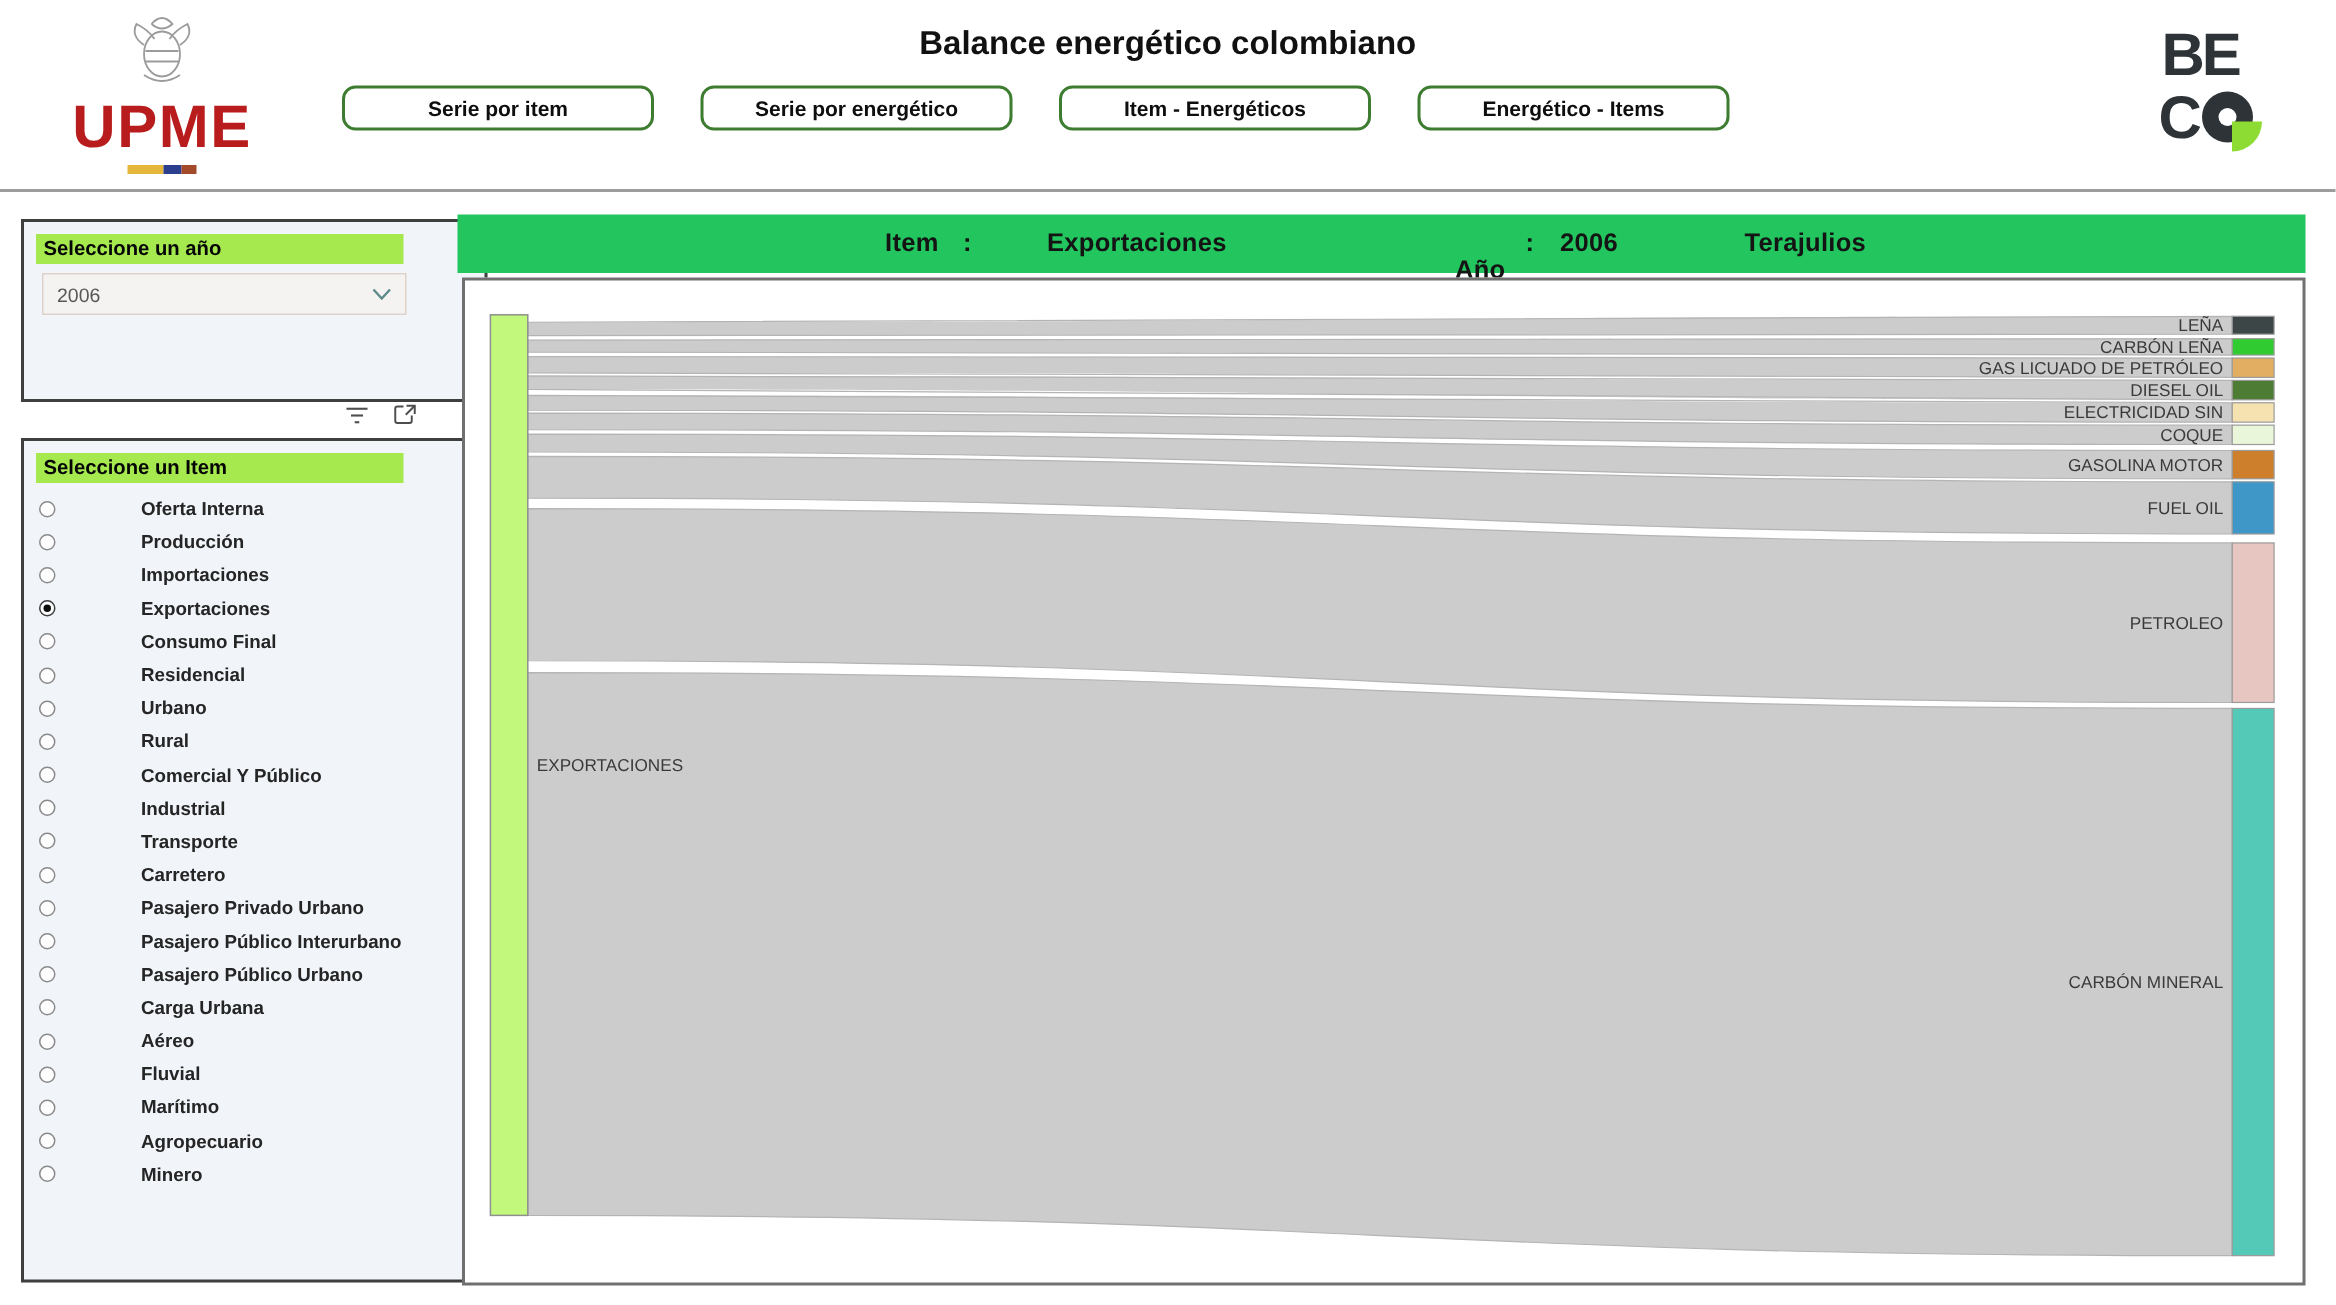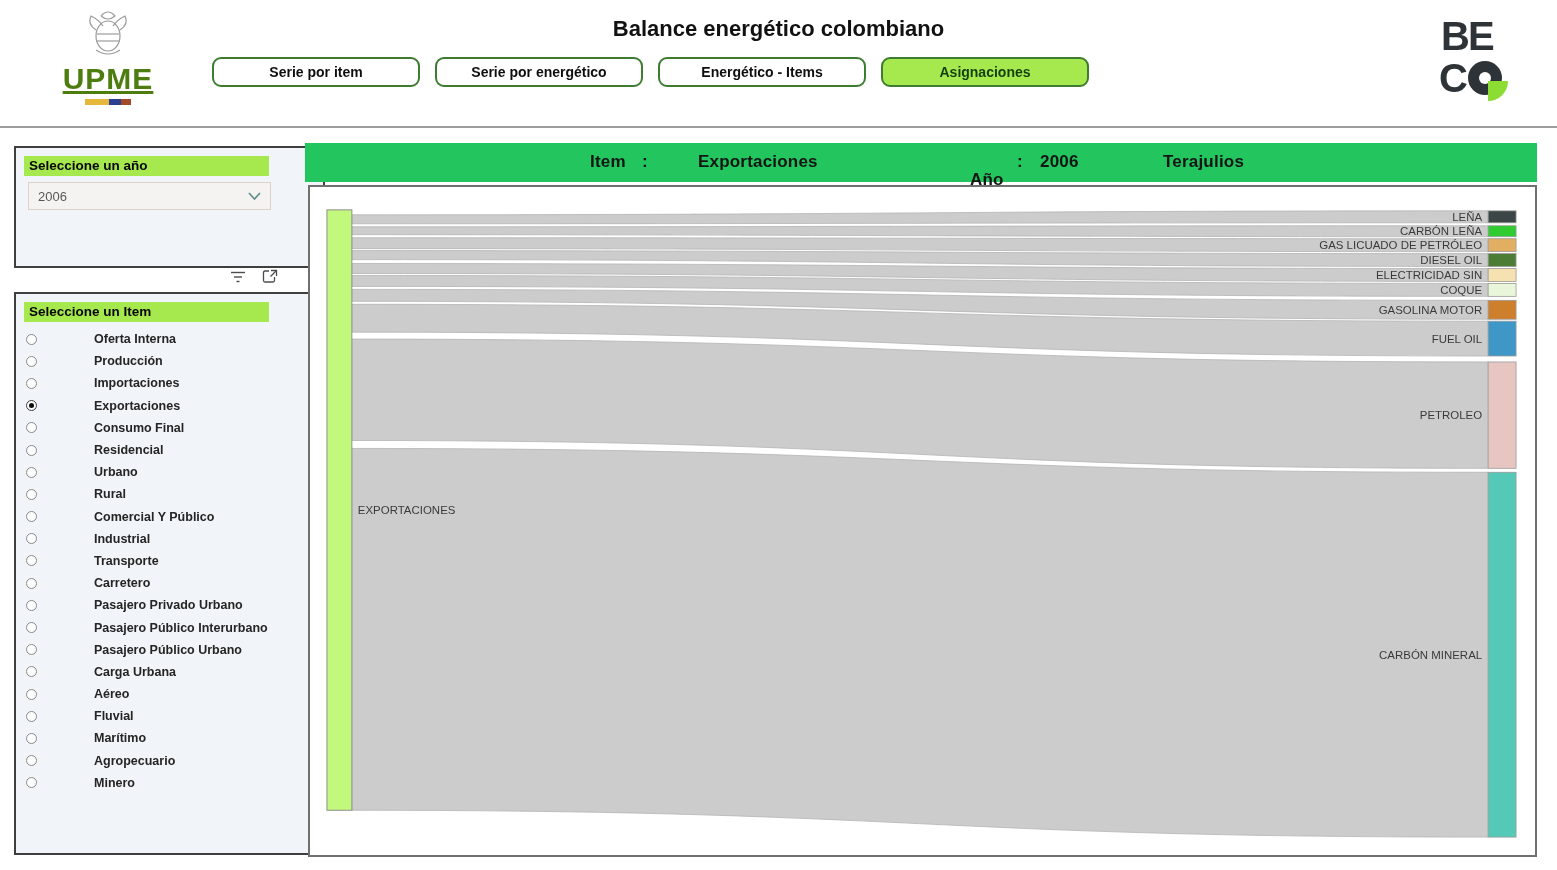--- a/index.html
+++ b/index.html
@@ -4,27 +4,27 @@
 <style>
   * { margin:0; padding:0; box-sizing:border-box; }
   html,body { background:#ffffff; }
   body { font-family:"Liberation Sans", sans-serif; width:1557px; height:870px; position:relative; overflow:hidden; }
 
   .app { position:absolute; inset:0; }
 
   
   .top-header { position:absolute; left:0; top:0; width:1557px; height:128px; background:#fff; border-bottom:2px solid #9d9d9d; }
   .upme-logo { position:absolute; left:48px; top:6px; width:120px; text-align:center; }
-  .upme-text { font-size:30px; font-weight:700; color:#4d7c0f; letter-spacing:1px; line-height:1; margin-top:2px;text-decoration:underline; }
+  .upme-text { font-size:40px; font-weight:700; color:#b91c1c; letter-spacing:1px; line-height:1; margin-top:2px; }
   .upme-flag { width:46px; height:6px; margin:5px auto 0; display:flex; }
   .upme-flag .f-y { background:#e5b83b; flex:2.2; }
   .upme-flag .f-b { background:#2b3f8e; flex:1.2; }
   .upme-flag .f-r { background:#a34a2a; flex:0.9; }
   .page-title { position:absolute; left:50%; top:16px; transform:translateX(-50%); font-size:22px; font-weight:700; color:#111; white-space:nowrap; }
-  .nav-row { position:absolute; left:212px; top:57px; display:flex; gap:15px; }
+  .nav-row { position:absolute; left:228px; top:57px; display:flex; gap:31px; }
   .nav-btn { width:208px; height:30px; border:2px solid #3e7d31; border-radius:9px; background:#fff; font-family:"Liberation Sans",sans-serif; font-size:14px; font-weight:700; color:#0e0e0e; cursor:pointer; line-height:26px; text-align:center; }
   .nav-btn.active { background:#a5e94f; color:#123f0c; border-color:#3e7d31; }
   .beco-logo { position:absolute; right:42px; top:14px; }
 
   
   .panel { position:absolute; left:14px; width:311px; background:#f1f4f9; border:2px solid #3f3f3f; }
   .panel-year { top:146px; height:122px; }
   .panel-item { top:292px; height:563px; }
   .panel-title { margin:8px 6px 6px 8px; background:#a5e94f; color:#050505; font-size:13.5px; font-weight:700; padding:2px 5px 3px 5px; width:245px; }
   .dropdown { margin:6px 10px 0 12px; width:243px; height:28px; background:#f4f3f2; border:1px solid #ddd2ca; display:flex; align-items:center; justify-content:space-between; padding:0 9px; cursor:pointer; }
@@ -79,22 +79,22 @@
         <span class="f-b"></span>
         <span class="f-r"></span>
       </div>
     </div>
 
     <h1 class="page-title">Balance energético colombiano</h1>
 
     <nav class="nav-row" id="nav-row">
         <button class="nav-btn">Serie por item</button>
         <button class="nav-btn">Serie por energético</button>
+        <button class="nav-btn">Item - Energéticos</button>
         <button class="nav-btn">Energético - Items</button>
-        <button class="nav-btn active">Asignaciones</button>
       </nav>
 
     <div class="beco-logo">
       <svg width="82" height="92" viewBox="0 0 82 92">
         <text x="8" y="36" font-family="Liberation Sans, sans-serif" font-size="40" font-weight="bold" fill="#2d3336" letter-spacing="-2">BE</text>
         <text x="6" y="78" font-family="Liberation Sans, sans-serif" font-size="40" font-weight="bold" fill="#2d3336">C</text>
         <circle cx="52" cy="64" r="17" fill="#2d3336"></circle>
         <circle cx="52" cy="64" r="6" fill="#ffffff"></circle>
         <path d="M55 67 L75 67 A20 20 0 0 1 55 87 Z" fill="#8ddc33"></path>
       </svg>

